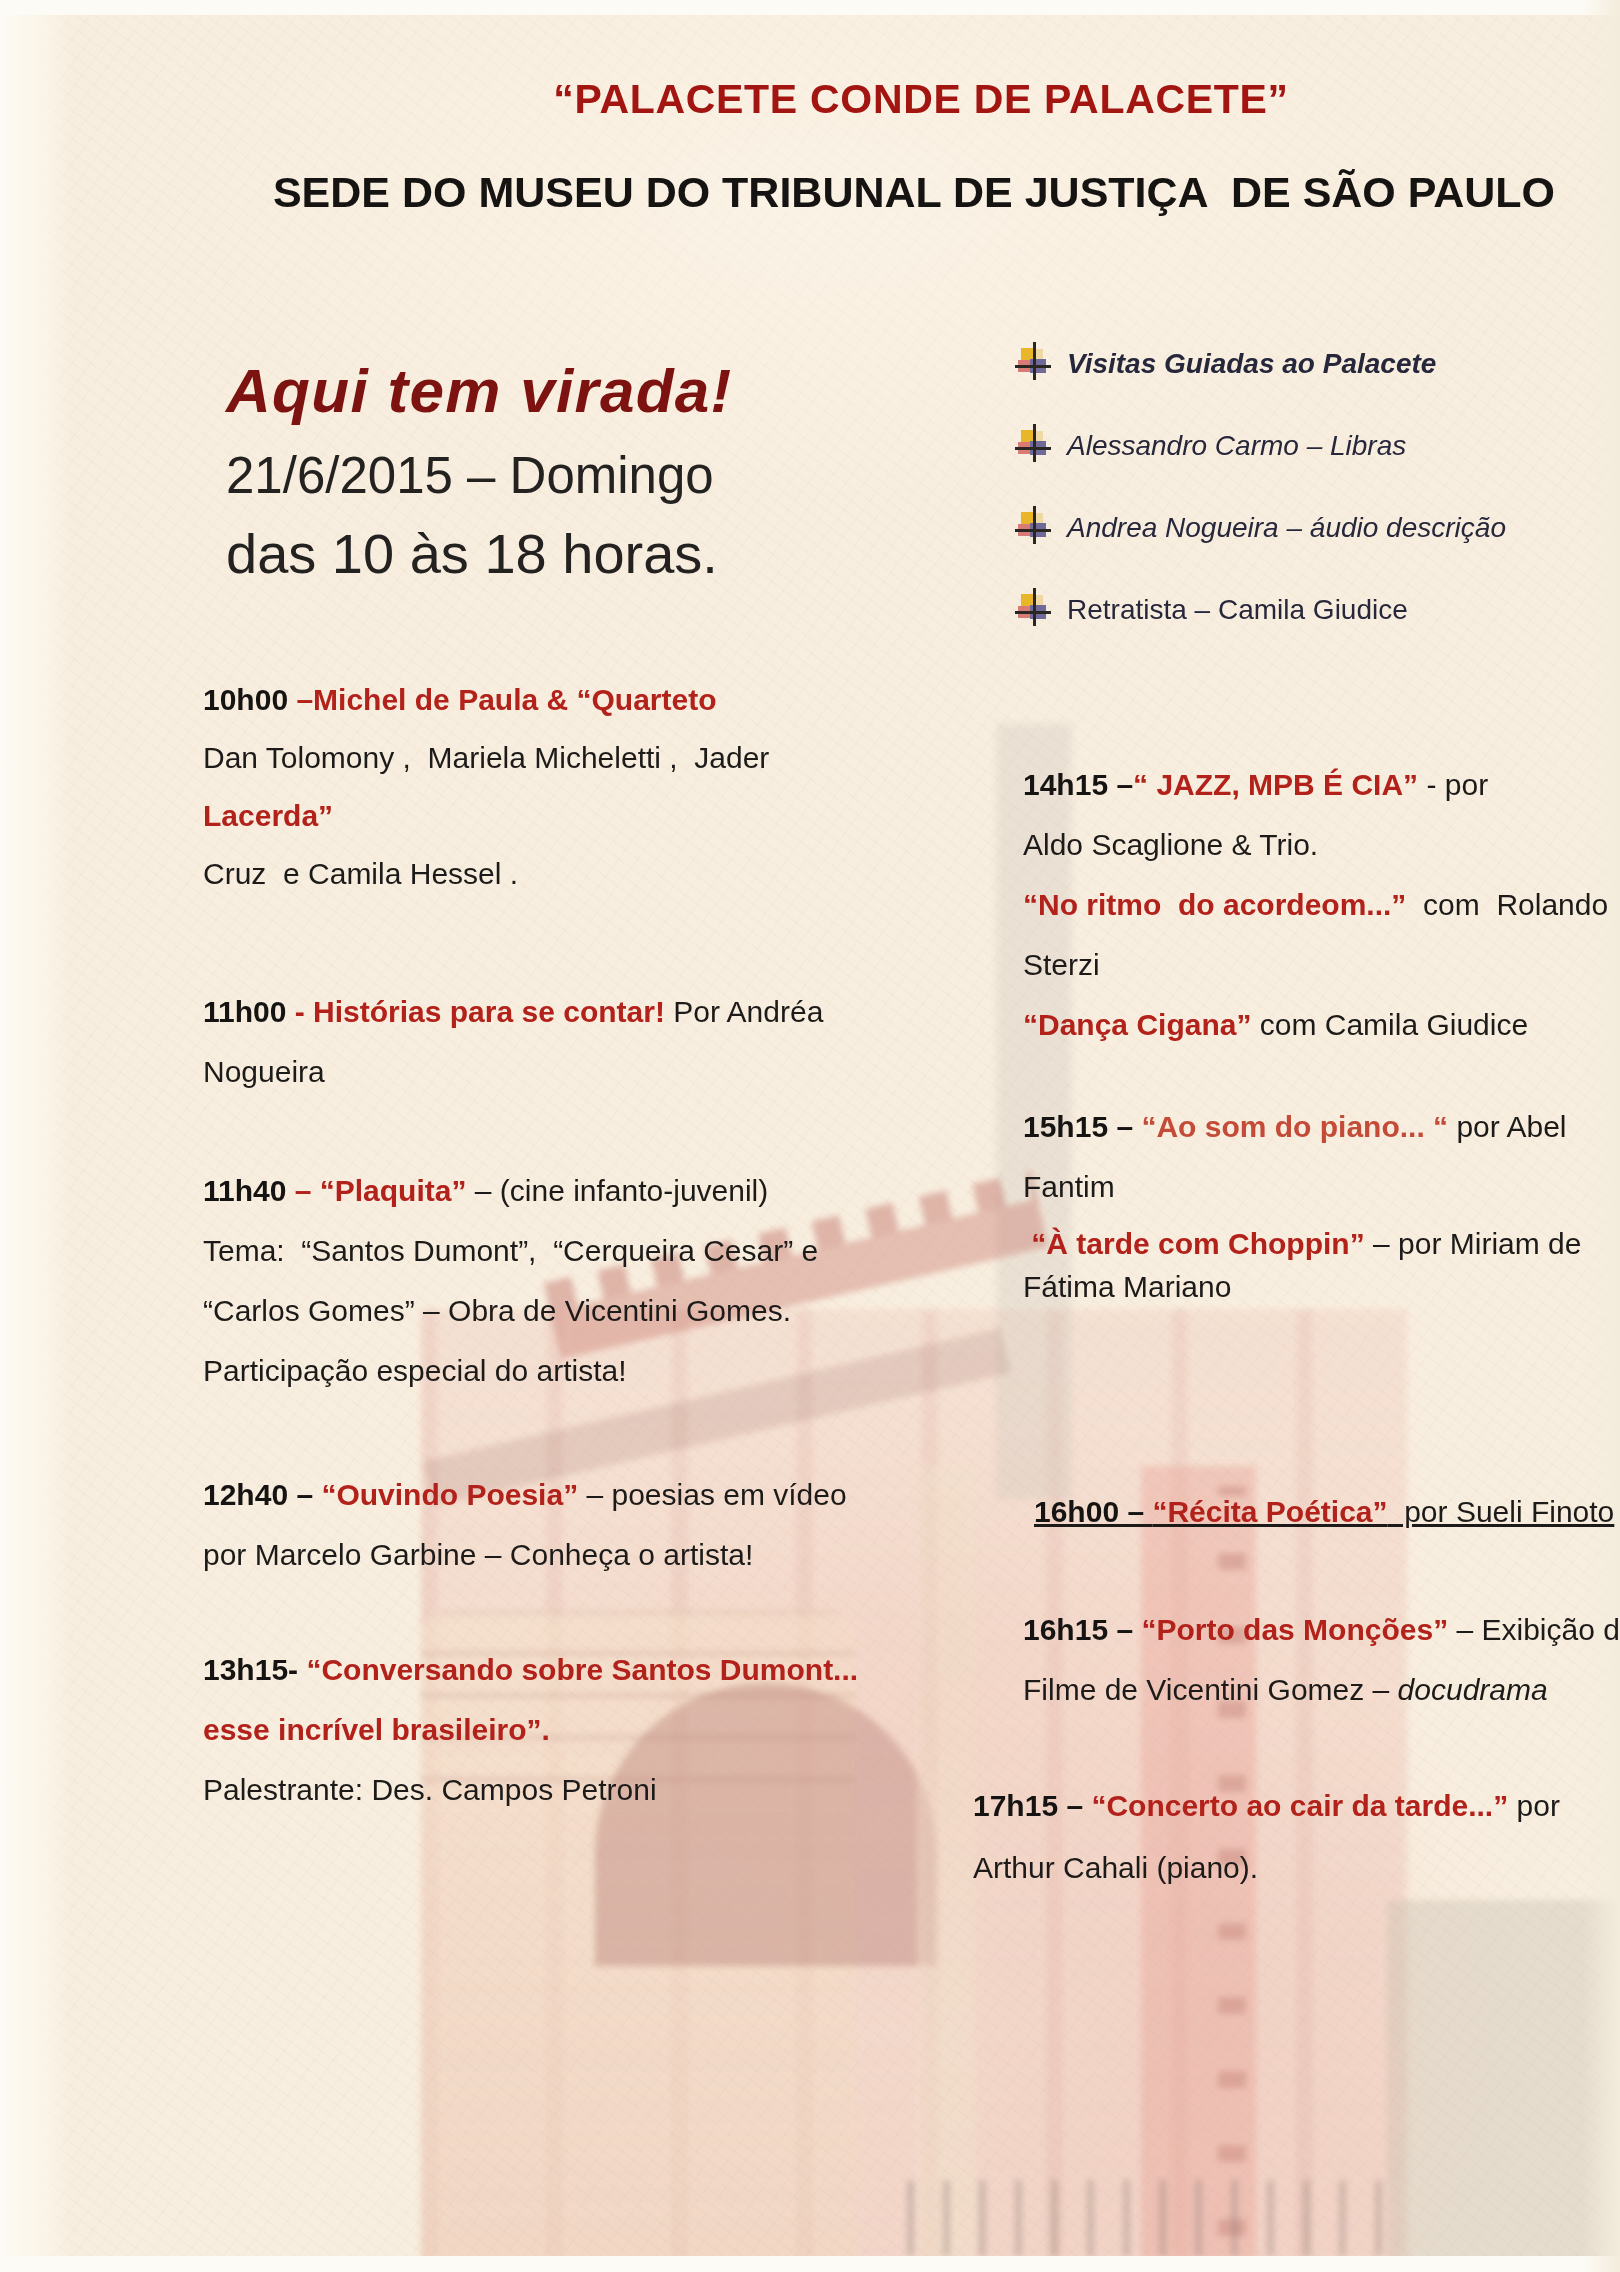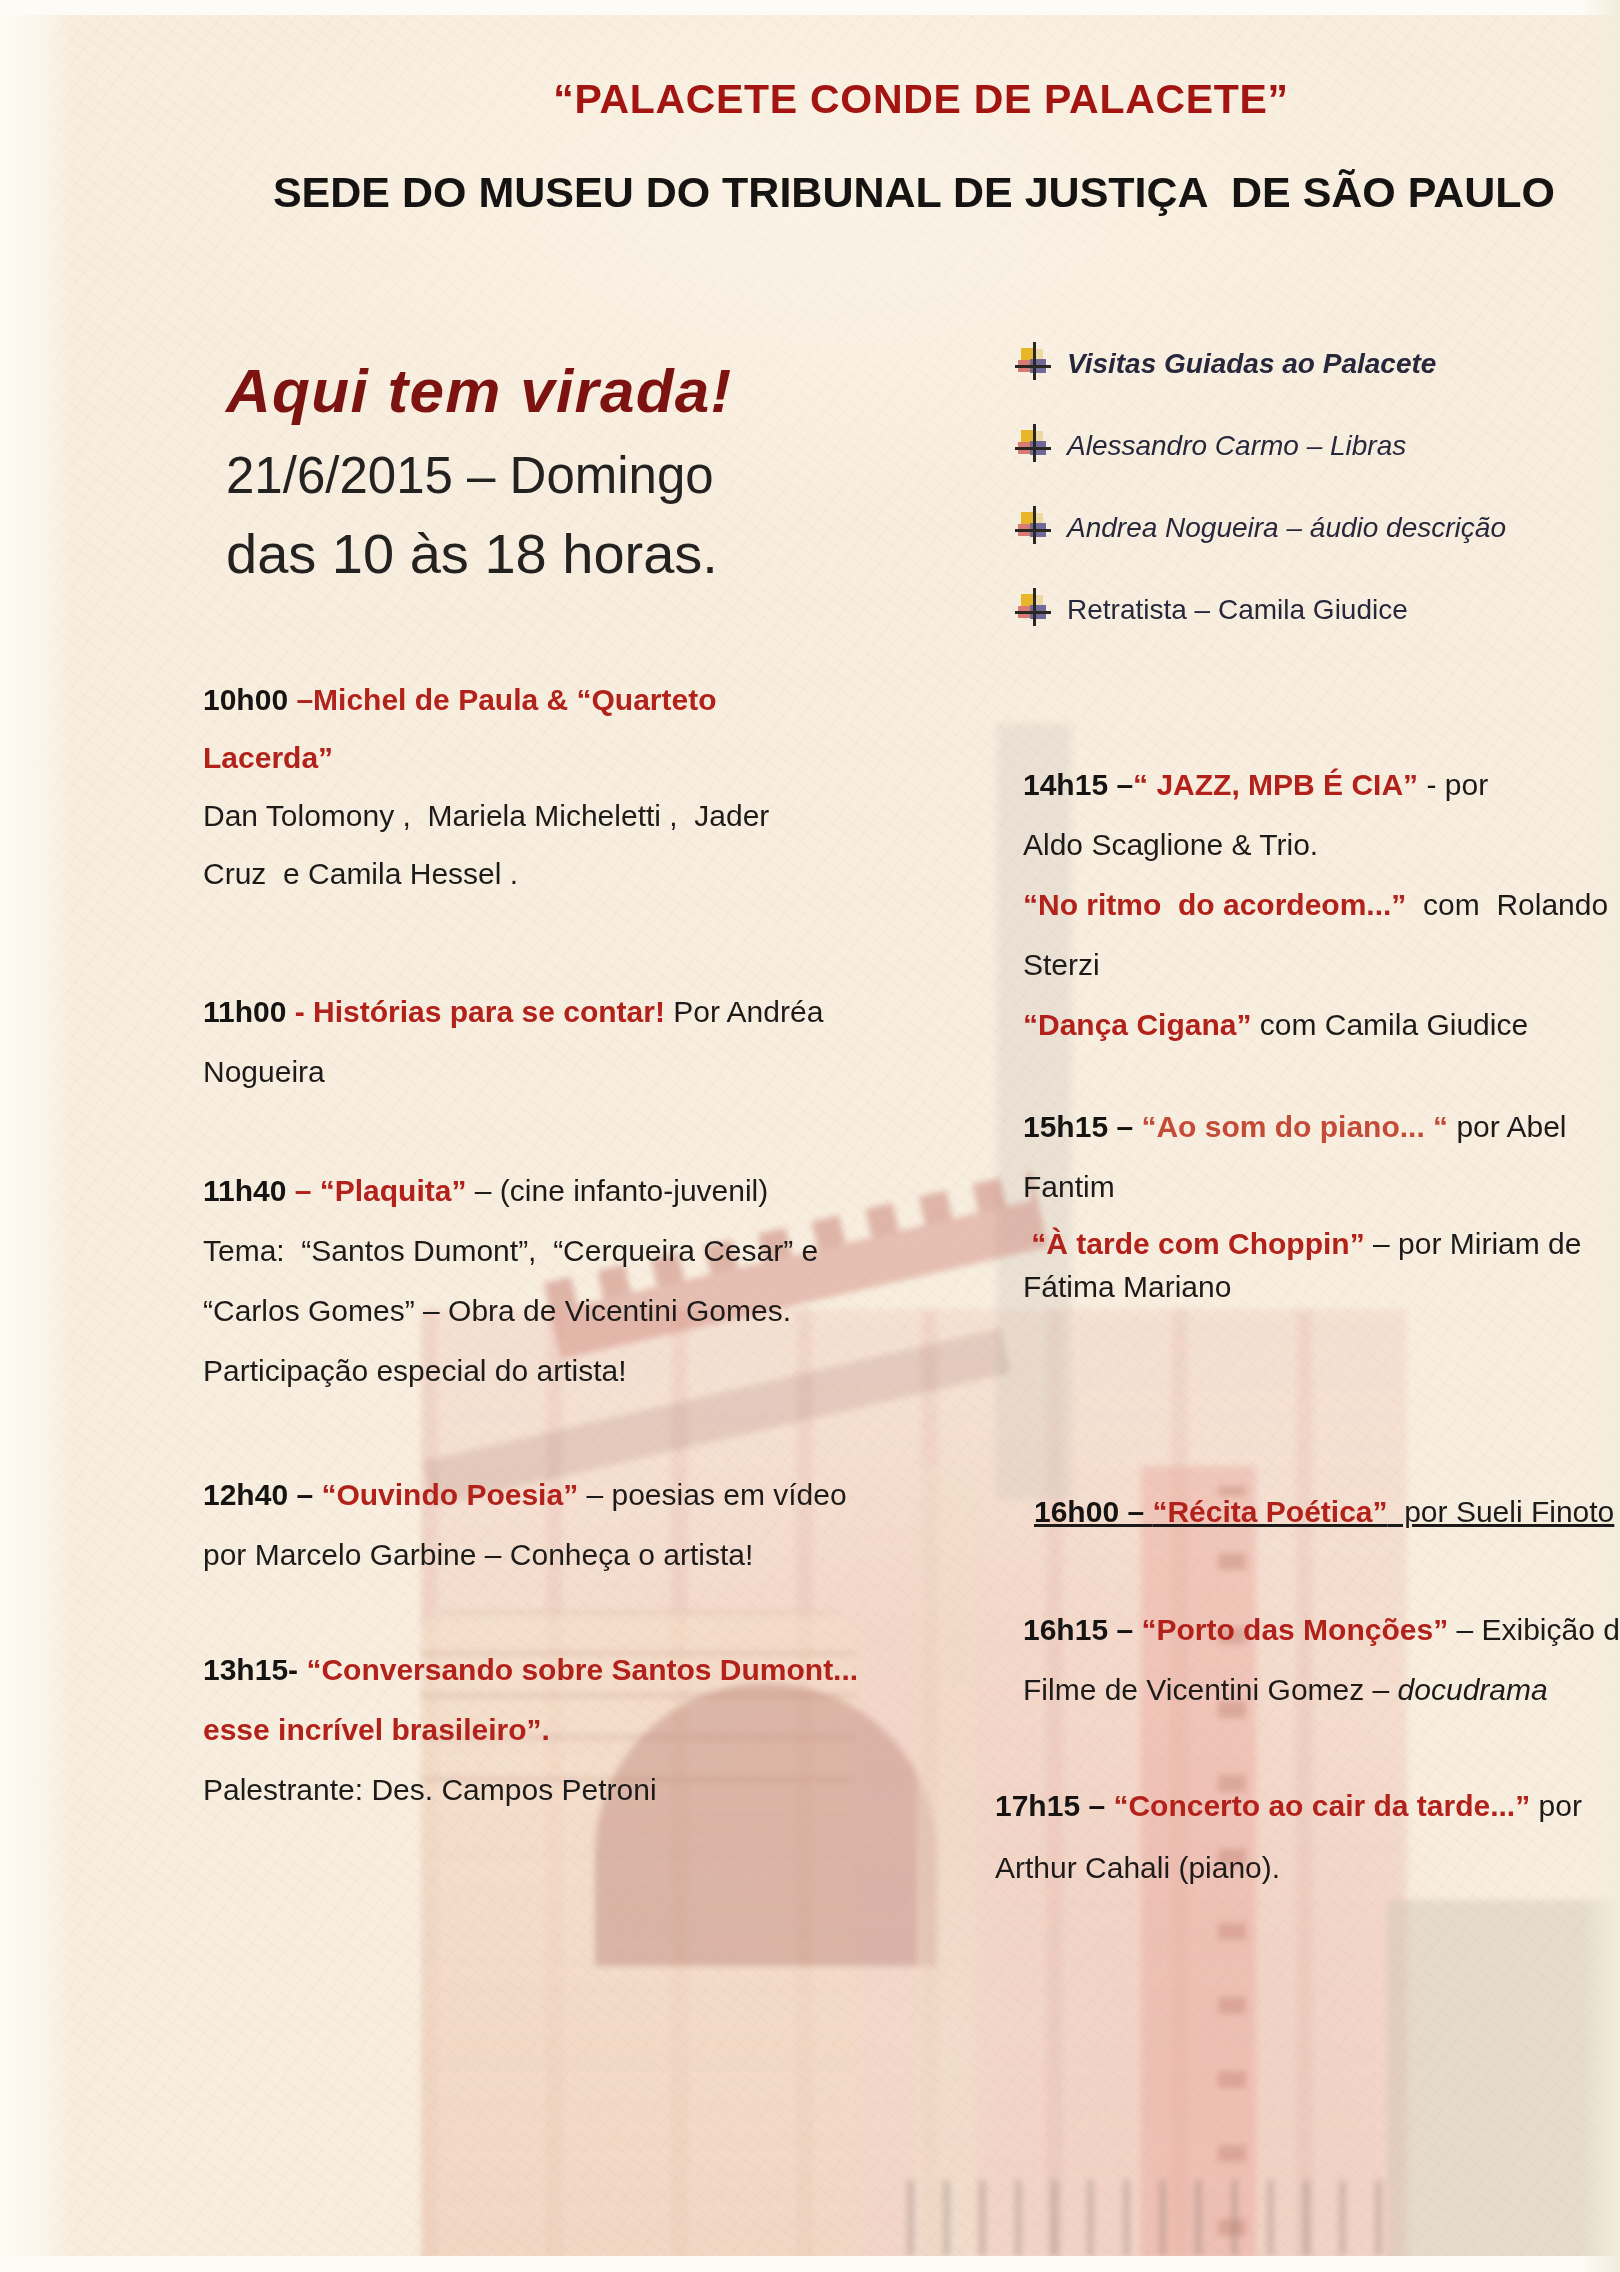--- a/index.html
+++ b/index.html
@@ -85,21 +85,21 @@
   .b3{left:203px;top:1174px;}
   .b4{left:203px;top:1478px;}
   .b5{left:203px;top:1653px;}
   .b6{left:203px;top:1899px;}
   .b7{left:1023px;top:768px;}
   .b8{left:1023px;top:1110px;}
   .b9{left:1023px;top:1227px;} .b9 .line{height:43px;}
   .b10{left:1023px;top:1352px;} .b10 .line{height:47px;}
   .b11{left:1034px;top:1495px;text-decoration:underline;}
   .b12{left:1023px;top:1613px;}
-  .b13{left:995px;top:1789px;} .b13 .line{height:62px;}
+  .b13{left:973px;top:1789px;} .b13 .line{height:62px;}
 </style>
 </head>
 <body>
 
 <div class="page">
 
   <div class="building">
     <div class="bshape wall-main"></div>
     <div class="bshape gray-strip-upper"></div>
     <div class="bshape roof-shadow"></div>
@@ -166,21 +166,21 @@
           <span class="sq s2"></span>
           <span class="sq s3"></span>
           <span class="sq s4"></span>
           <span class="lv"></span>
           <span class="lh"></span>
         </span>
         <span class="vtext">Retratista – Camila Giudice</span>
       </div>
     </div>
 
-  <div class="txt blkpos b1"><div class="line"><span class="seg-time">10h00 </span><span class="seg-red">–Michel de Paula &amp; “Quarteto</span></div><div class="line"><span class="seg-red">Lacerda”</span></div><div class="line"><span class="seg-blk">Dan Tolomony ,  Mariela Micheletti ,  Jader</span></div><div class="line"><span class="seg-blk">Cruz  e Camila Hessel .</span></div></div>
+  <div class="txt blkpos b1"><div class="line"><span class="seg-time">10h00 </span><span class="seg-red">–Michel de Paula &amp; “Quarteto</span></div><div class="line"><span class="seg-blk">Dan Tolomony ,  Mariela Micheletti ,  Jader</span></div><div class="line"><span class="seg-red">Lacerda”</span></div><div class="line"><span class="seg-blk">Cruz  e Camila Hessel .</span></div></div>
   <div class="txt blkpos b2"><div class="line"><span class="seg-time">11h00 </span><span class="seg-red">- Histórias para se contar! </span><span class="seg-blk">Por Andréa</span></div><div class="line"><span class="seg-blk">Nogueira</span></div></div>
   <div class="txt blkpos b3"><div class="line"><span class="seg-time">11h40 </span><span class="seg-red">– “Plaquita” </span><span class="seg-blk">– (cine infanto-juvenil)</span></div><div class="line"><span class="seg-blk">Tema:  “Santos Dumont”,  “Cerqueira Cesar” e</span></div><div class="line"><span class="seg-blk">“Carlos Gomes” – Obra de Vicentini Gomes.</span></div><div class="line"><span class="seg-blk">Participação especial do artista!</span></div></div>
   <div class="txt blkpos b4"><div class="line"><span class="seg-time">12h40 – </span><span class="seg-red">“Ouvindo Poesia” </span><span class="seg-blk">– poesias em vídeo</span></div><div class="line"><span class="seg-blk">por Marcelo Garbine – Conheça o artista!</span></div></div>
   <div class="txt blkpos b5"><div class="line"><span class="seg-time">13h15- </span><span class="seg-red">“Conversando sobre Santos Dumont...</span></div><div class="line"><span class="seg-red">esse incrível brasileiro”.</span></div><div class="line"><span class="seg-blk">Palestrante: Des. Campos Petroni</span></div></div>
 
   <div class="txt blkpos b7"><div class="line"><span class="seg-time">14h15 –</span><span class="seg-red">“ JAZZ, MPB É CIA” </span><span class="seg-blk">- por</span></div><div class="line"><span class="seg-blk">Aldo Scaglione &amp; Trio.</span></div><div class="line"><span class="seg-red">“No ritmo  do acordeom...”</span><span class="seg-blk">  com  Rolando</span></div><div class="line"><span class="seg-blk">Sterzi</span></div><div class="line"><span class="seg-red">“Dança Cigana” </span><span class="seg-blk">com Camila Giudice</span></div></div>
   <div class="txt blkpos b8"><div class="line"><span class="seg-time">15h15 – </span><span class="seg-redf">“Ao som do piano... “ </span><span class="seg-blk">por Abel</span></div><div class="line"><span class="seg-blk">Fantim</span></div></div>
   <div class="txt blkpos b9"><div class="line"><span class="seg-red"> “À tarde com Choppin” </span><span class="seg-blk">– por Miriam de</span></div><div class="line"><span class="seg-blk">Fátima Mariano</span></div></div>
   <div class="txt blkpos b11"><div class="line"><span class="seg-time">16h00 – </span><span class="seg-red">“Récita Poética”</span><span class="seg-blk">  por Sueli Finoto</span></div></div>
   <div class="txt blkpos b12"><div class="line"><span class="seg-time">16h15 – </span><span class="seg-red">“Porto das Monções” </span><span class="seg-blk">– Exibição do</span></div><div class="line"><span class="seg-blk">Filme de Vicentini Gomez – </span><span class="seg-ital">docudrama</span></div></div>

